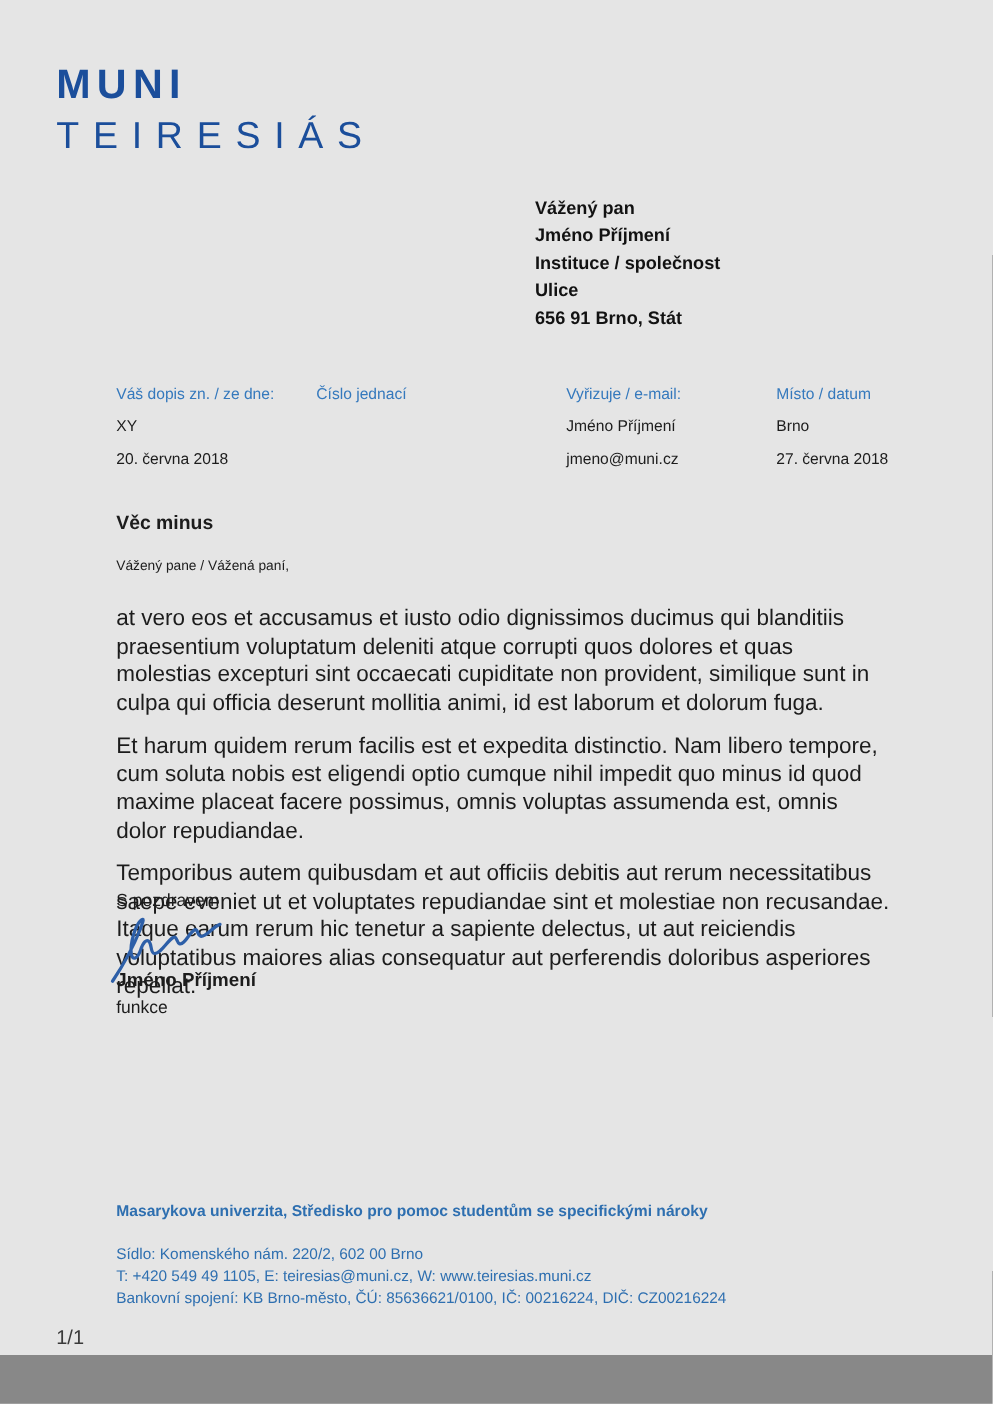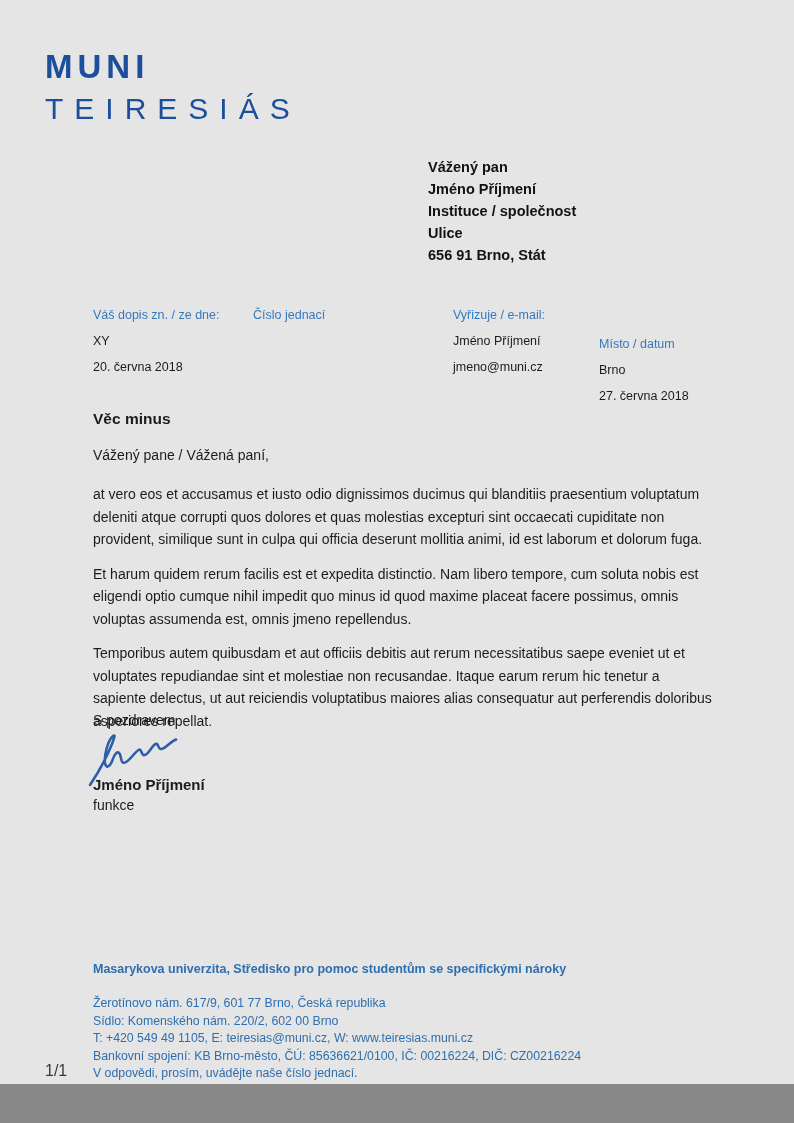--- a/index.html
+++ b/index.html
@@ -29,30 +29,30 @@
     position:absolute; left:428px; top:156px;
     font-size:14.5px; font-weight:700; line-height:22px; color:#121212;
   }
 
   
   .meta { position:absolute; left:93px; top:306px; width:660px; font-size:12.5px; }
   .meta-col { position:absolute; top:0; }
   .meta-col.c0 { left:0; }
   .meta-col.c1 { left:160px; }
   .meta-col.c2 { left:360px; }
-  .meta-col.c3 { left:506px;margin-top:29px; }
+  .meta-col.c3 { left:528px; }
   .meta-label { color:#3579bd; height:22px; line-height:18px; white-space:nowrap; }
   .meta-value { color:#1c1c1c; height:22px; line-height:18px; padding-top:4px; white-space:nowrap; }
 
   
   .subject { position:absolute; left:93px; top:410px; font-size:15.5px; font-weight:700; }
-  .salutation { position:absolute; left:93px; top:447px; font-size:14px; }
+  .salutation { position:absolute; left:93px; top:447px; font-size:11px; }
   .paragraphs {
     position:absolute; left:93px; top:483px; width:622px;
-    font-size:14px; line-height:22.5px; text-align:left;
+    font-size:18px; line-height:22.5px; text-align:left;
   }
   .paragraphs p { margin:0 0 12px 0; }
   .closing { position:absolute; left:93px; top:712px; font-size:14px; }
 
   .signature { position:absolute; left:86px; top:729px; }
   .signer-name { position:absolute; left:93px; top:776px; font-size:15px; font-weight:700; }
   .signer-role { position:absolute; left:93px; top:797px; font-size:14px; }
 
   
   .footer-org {
@@ -103,21 +103,21 @@
       <div class="meta-value">Brno</div>
       <div class="meta-value">27. června 2018</div>
     </div>
   </div>
 
   <div class="subject">Věc minus</div>
   <div class="salutation">Vážený pane / Vážená paní,</div>
 
   <div class="paragraphs">
     <p>at vero eos et accusamus et iusto odio dignissimos ducimus qui blanditiis praesentium voluptatum deleniti atque corrupti quos dolores et quas molestias excepturi sint occaecati cupiditate non provident, similique sunt in culpa qui officia deserunt mollitia animi, id est laborum et dolorum fuga.</p>
-    <p>Et harum quidem rerum facilis est et expedita distinctio. Nam libero tempore, cum soluta nobis est eligendi optio cumque nihil impedit quo minus id quod maxime placeat facere possimus, omnis voluptas assumenda est, omnis jmeno repellendus.</p>
+    <p>Et harum quidem rerum facilis est et expedita distinctio. Nam libero tempore, cum soluta nobis est eligendi optio cumque nihil impedit quo minus id quod maxime placeat facere possimus, omnis voluptas assumenda est, omnis dolor repudiandae.</p>
     <p>Temporibus autem quibusdam et aut officiis debitis aut rerum necessitatibus saepe eveniet ut et voluptates repudiandae sint et molestiae non recusandae. Itaque earum rerum hic tenetur a sapiente delectus, ut aut reiciendis voluptatibus maiores alias consequatur aut perferendis doloribus asperiores repellat.</p>
   </div>
 
   <div class="closing">S pozdravem</div>
 
   <svg class="signature" width="104" height="58" viewBox="0 0 104 58" fill="none" xmlns="http://www.w3.org/2000/svg">
     <path d="M 4 56
              C 10 47, 20 30, 26 15
              C 28 9, 30 5, 27 7
              C 22 11, 18 26, 19 34
@@ -129,22 +129,20 @@
              C 61.5 27.5, 65.5 17, 69.5 15
              C 72.5 13.5, 71.5 19, 74.5 20
              C 78.5 21.2, 84 12.5, 90 10.5" stroke="#2d5fa8" stroke-width="2.6" stroke-linecap="round" stroke-linejoin="round"></path>
   </svg>
 
   <div class="signer-name">Jméno Příjmení</div>
   <div class="signer-role">funkce</div>
 
   <div class="footer-org">Masarykova univerzita, Středisko pro pomoc studentům se specifickými nároky</div>
   <div class="footer-lines">
-    <div>Žerotínovo nám. 617/9, 601 77 Brno, Česká republika</div>
     <div>Sídlo: Komenského nám. 220/2, 602 00 Brno</div>
     <div>T: +420 549 49 1105, E: teiresias@muni.cz, W: www.teiresias.muni.cz</div>
     <div>Bankovní spojení: KB Brno-město, ČÚ: 85636621/0100, IČ: 00216224, DIČ: CZ00216224</div>
-    <div>V odpovědi, prosím, uvádějte naše číslo jednací.</div>
   </div>
 
   <div class="page-number">1/1</div>
 
 </div>
 
 </body></html>

